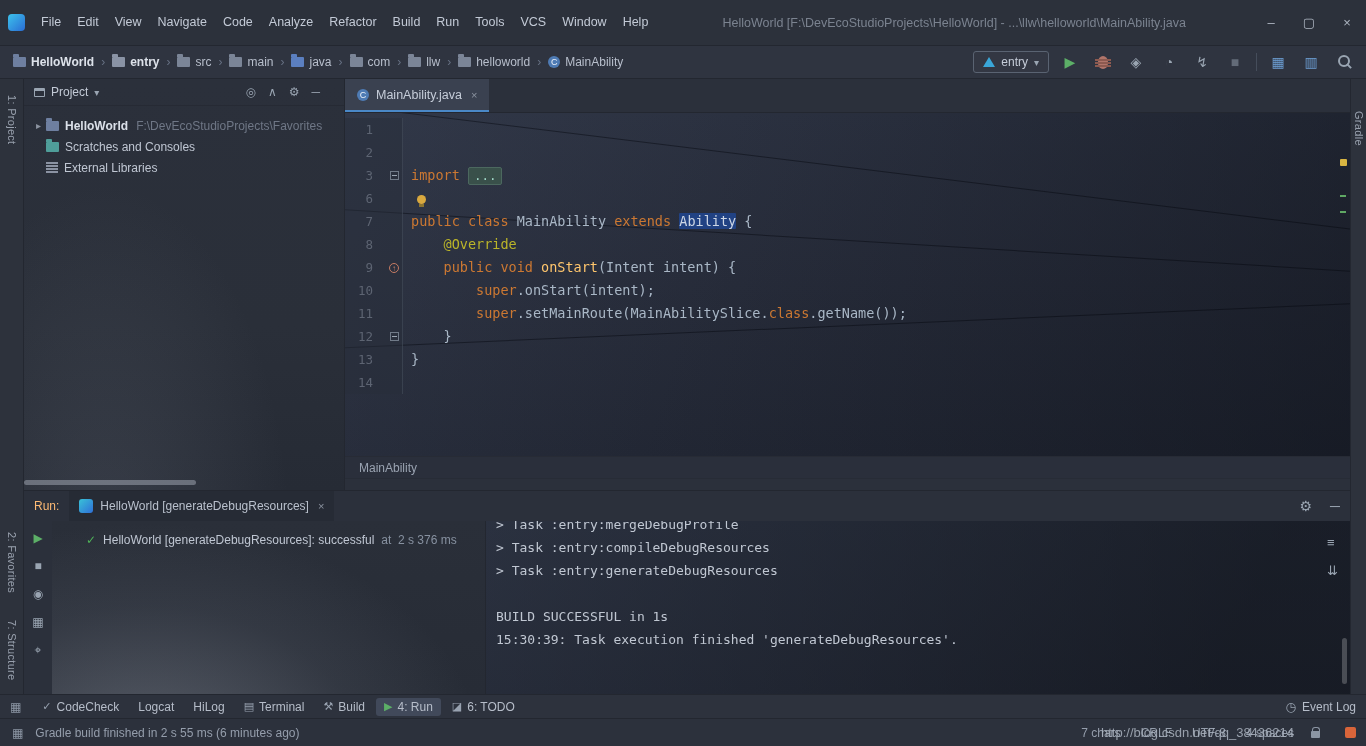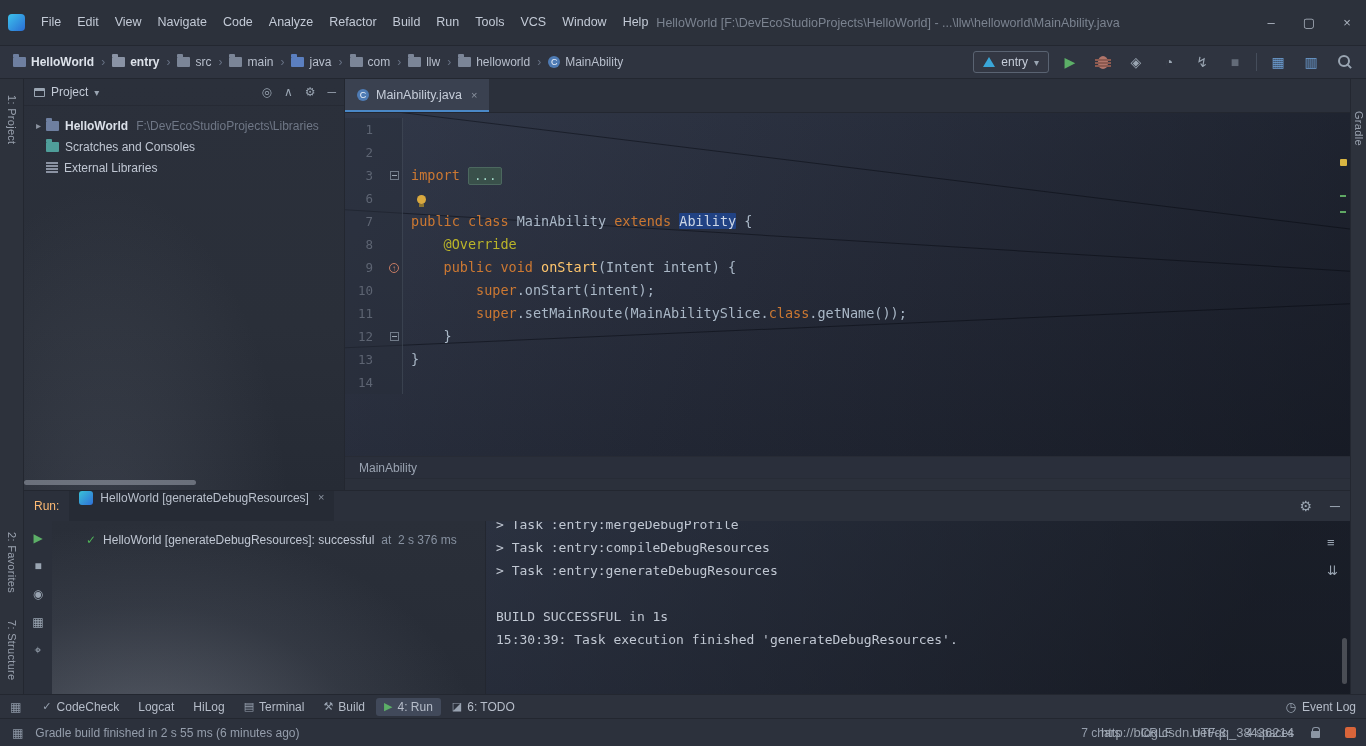--- a/index.html
+++ b/index.html
@@ -5,21 +5,21 @@
   *{margin:0;padding:0;box-sizing:border-box}
   html,body{width:1366px;height:746px}
   body{background:#262b36;font-family:"Liberation Sans","DejaVu Sans",sans-serif;font-size:12px;color:#bdc4d0;overflow:hidden;cursor:default}
   .window{width:1366px;height:746px;display:flex;flex-direction:column;background:#2b303b}
 
   
   .titlebar{flex:0 0 29px;display:flex;align-items:center;background:#2c313b;border-bottom:1px solid #232730}
   .logo{width:17px;height:17px;margin:0 8px;border-radius:4px;background:linear-gradient(135deg,#3cc2ec,#2a6cd4);flex:0 0 17px}
   .menus{display:flex}
   .menu-item{padding:8px 8px;line-height:29px;color:#c3cad6;font-size:12.5px;white-space:nowrap}
-  .win-title{flex:1;color:#7b8390;font-size:12.5px;white-space:nowrap;overflow:hidden}
+  .win-title{flex:1;text-align:center;color:#7b8390;font-size:12.5px;white-space:nowrap;overflow:hidden}
   .win-controls{display:flex}
   .win-controls span{width:38px;text-align:center;line-height:29px;color:#aeb6c2;font-size:13px}
 
   
   .navbar{flex:0 0 33px;display:flex;align-items:center;justify-content:space-between;background:#2f3440;border-bottom:1px solid #232730;padding:0 10px}
   .breadcrumbs{display:flex;align-items:center;gap:3px;white-space:nowrap;overflow:hidden}
   .crumb{display:inline-flex;align-items:center;gap:5px;color:#b8bfcc;padding:2px 3px}
   .crumb-bold .crumb-label{font-weight:700;color:#dde2ea}
   .crumb-sep{color:#667083;padding:0 1px}
   .ci{display:inline-block;width:13px;height:10px;border-radius:1px;background:#7b8597;position:relative}
@@ -55,21 +55,21 @@
   .strip-spacer{flex:1}
   .bottom-group{margin-bottom:14px;display:flex;flex-direction:column;gap:26px;align-items:center}
   .strip-right .vlabel{margin-top:32px}
   .center-col{flex:1;display:flex;flex-direction:column;min-width:0}
   .editor-zone{flex:1;display:flex;min-height:0}
 
   
   .project{flex:0 0 321px;border-right:1px solid #232730;display:flex;flex-direction:column;position:relative;
     background:radial-gradient(ellipse at 25% 115%, rgba(120,126,140,.22), transparent 55%),
                linear-gradient(180deg,#2b303b 0%,#2a2f39 60%,#262b35 100%)}
-  .project-header{flex:0 0 27px;display:flex;align-items:center;padding:0 8px 0 10px;border-bottom:1px solid rgba(35,39,48,.6)}
+  .project-header{flex:0 0 27px;display:flex;align-items:center;padding:0 24px 0 10px;border-bottom:1px solid rgba(35,39,48,.6)}
   .ph-title{display:flex;align-items:center;gap:6px;color:#c3cad6}
   .ph-win-ic{display:inline-block;width:11px;height:9px;border:1px solid #9aa5b2;border-top-width:3px;border-radius:1px}
   .ph-icons{margin-left:auto;display:flex;gap:12px;color:#9aa5b2;font-size:12px}
   .tree{padding-top:9px}
   .tree-row{display:flex;align-items:center;height:21px;padding-left:8px;white-space:nowrap;overflow:hidden}
   .tree-chevron{width:13px;color:#8b93a0;font-size:10px;text-align:center}
   .ti{display:inline-block;width:13px;height:10px;border-radius:1px;background:#6e7fa0;position:relative;margin:0 6px 0 1px}
   .ti::before{content:"";position:absolute;top:-3px;left:0;width:6px;height:3px;background:inherit;border-radius:1px 1px 0 0}
   .ti.libraries{background:none;width:12px;height:11px}
   .ti.libraries::before{display:none}
@@ -115,21 +115,21 @@
   .mark-green{position:absolute;right:2px;width:6px;height:2px;background:#5fa864}
   .mark-green.g1{top:42px}
   .mark-green.g2{top:58px}
   .editor-breadcrumb{flex:0 0 22px;background:rgba(42,47,59,.95);border-top:1px solid rgba(35,39,48,.5);color:#9aa3b1;display:flex;align-items:center;padding-left:14px}
   .editor-bottomgap{flex:0 0 12px;background:#2b303b;border-top:1px solid rgba(35,39,48,.4)}
 
   
   .runpanel{flex:0 0 204px;display:flex;flex-direction:column;border-top:1px solid #232730;background:#2b303b}
   .run-header{flex:0 0 30px;display:flex;align-items:stretch;padding:0 10px;gap:10px}
   .run-label{color:#fdba74;align-self:center}
-  .run-tab{display:flex;gap:7px;background:#262b35;padding:0 10px;color:#b9c0cc}
+  .run-tab{display:flex;align-items:center;gap:7px;background:#262b35;padding:0 10px;color:#b9c0cc}
   .app-icon{width:14px;height:14px;border-radius:3px;background:linear-gradient(135deg,#39c2d7,#2f6fd8)}
   .run-head-icons{margin-left:auto;display:flex;gap:18px;color:#9aa5b2;font-size:14px;align-items:center}
   .run-body{flex:1;display:flex;min-height:0}
   .run-vtools{flex:0 0 28px;display:flex;flex-direction:column;align-items:center;padding-top:10px;gap:14px;color:#9aa5b2;font-size:12px}
   .run-vtools .green{color:#5caf67}
   .run-tree{flex:0 0 434px;border-right:1px solid #232730;padding:12px 10px 0 34px;position:relative;white-space:nowrap;overflow:hidden;
     background:radial-gradient(ellipse at 22% 135%, rgba(158,164,176,.42), rgba(112,118,130,.16) 45%, transparent 70%),
                linear-gradient(180deg,#2a2f39,#272c36)}
   .run-tree-row{display:flex;align-items:center;gap:7px}
   .check{color:#4fb358;font-weight:700}
@@ -285,21 +285,21 @@
               <span>∧</span>
               <span>⚙</span>
               <span>─</span>
             </span>
           </div>
           <div class="tree">
               <div class="tree-row">
                 <span class="tree-chevron">▸</span>
                 <span class="ti folder-project"></span>
                 <span class="tree-label bold">HelloWorld</span>
-                <span class="tree-detail">F:\DevEcoStudioProjects\Libraries</span>
+                <span class="tree-detail">F:\DevEcoStudioProjects\Favorites</span>
               </div>
               <div class="tree-row">
                 <span class="tree-chevron"></span>
                 <span class="ti scratches"></span>
                 <span class="tree-label">Scratches and Consoles</span>
               </div>
               <div class="tree-row">
                 <span class="tree-chevron"></span>
                 <span class="ti libraries"></span>
                 <span class="tree-label">External Libraries</span>

